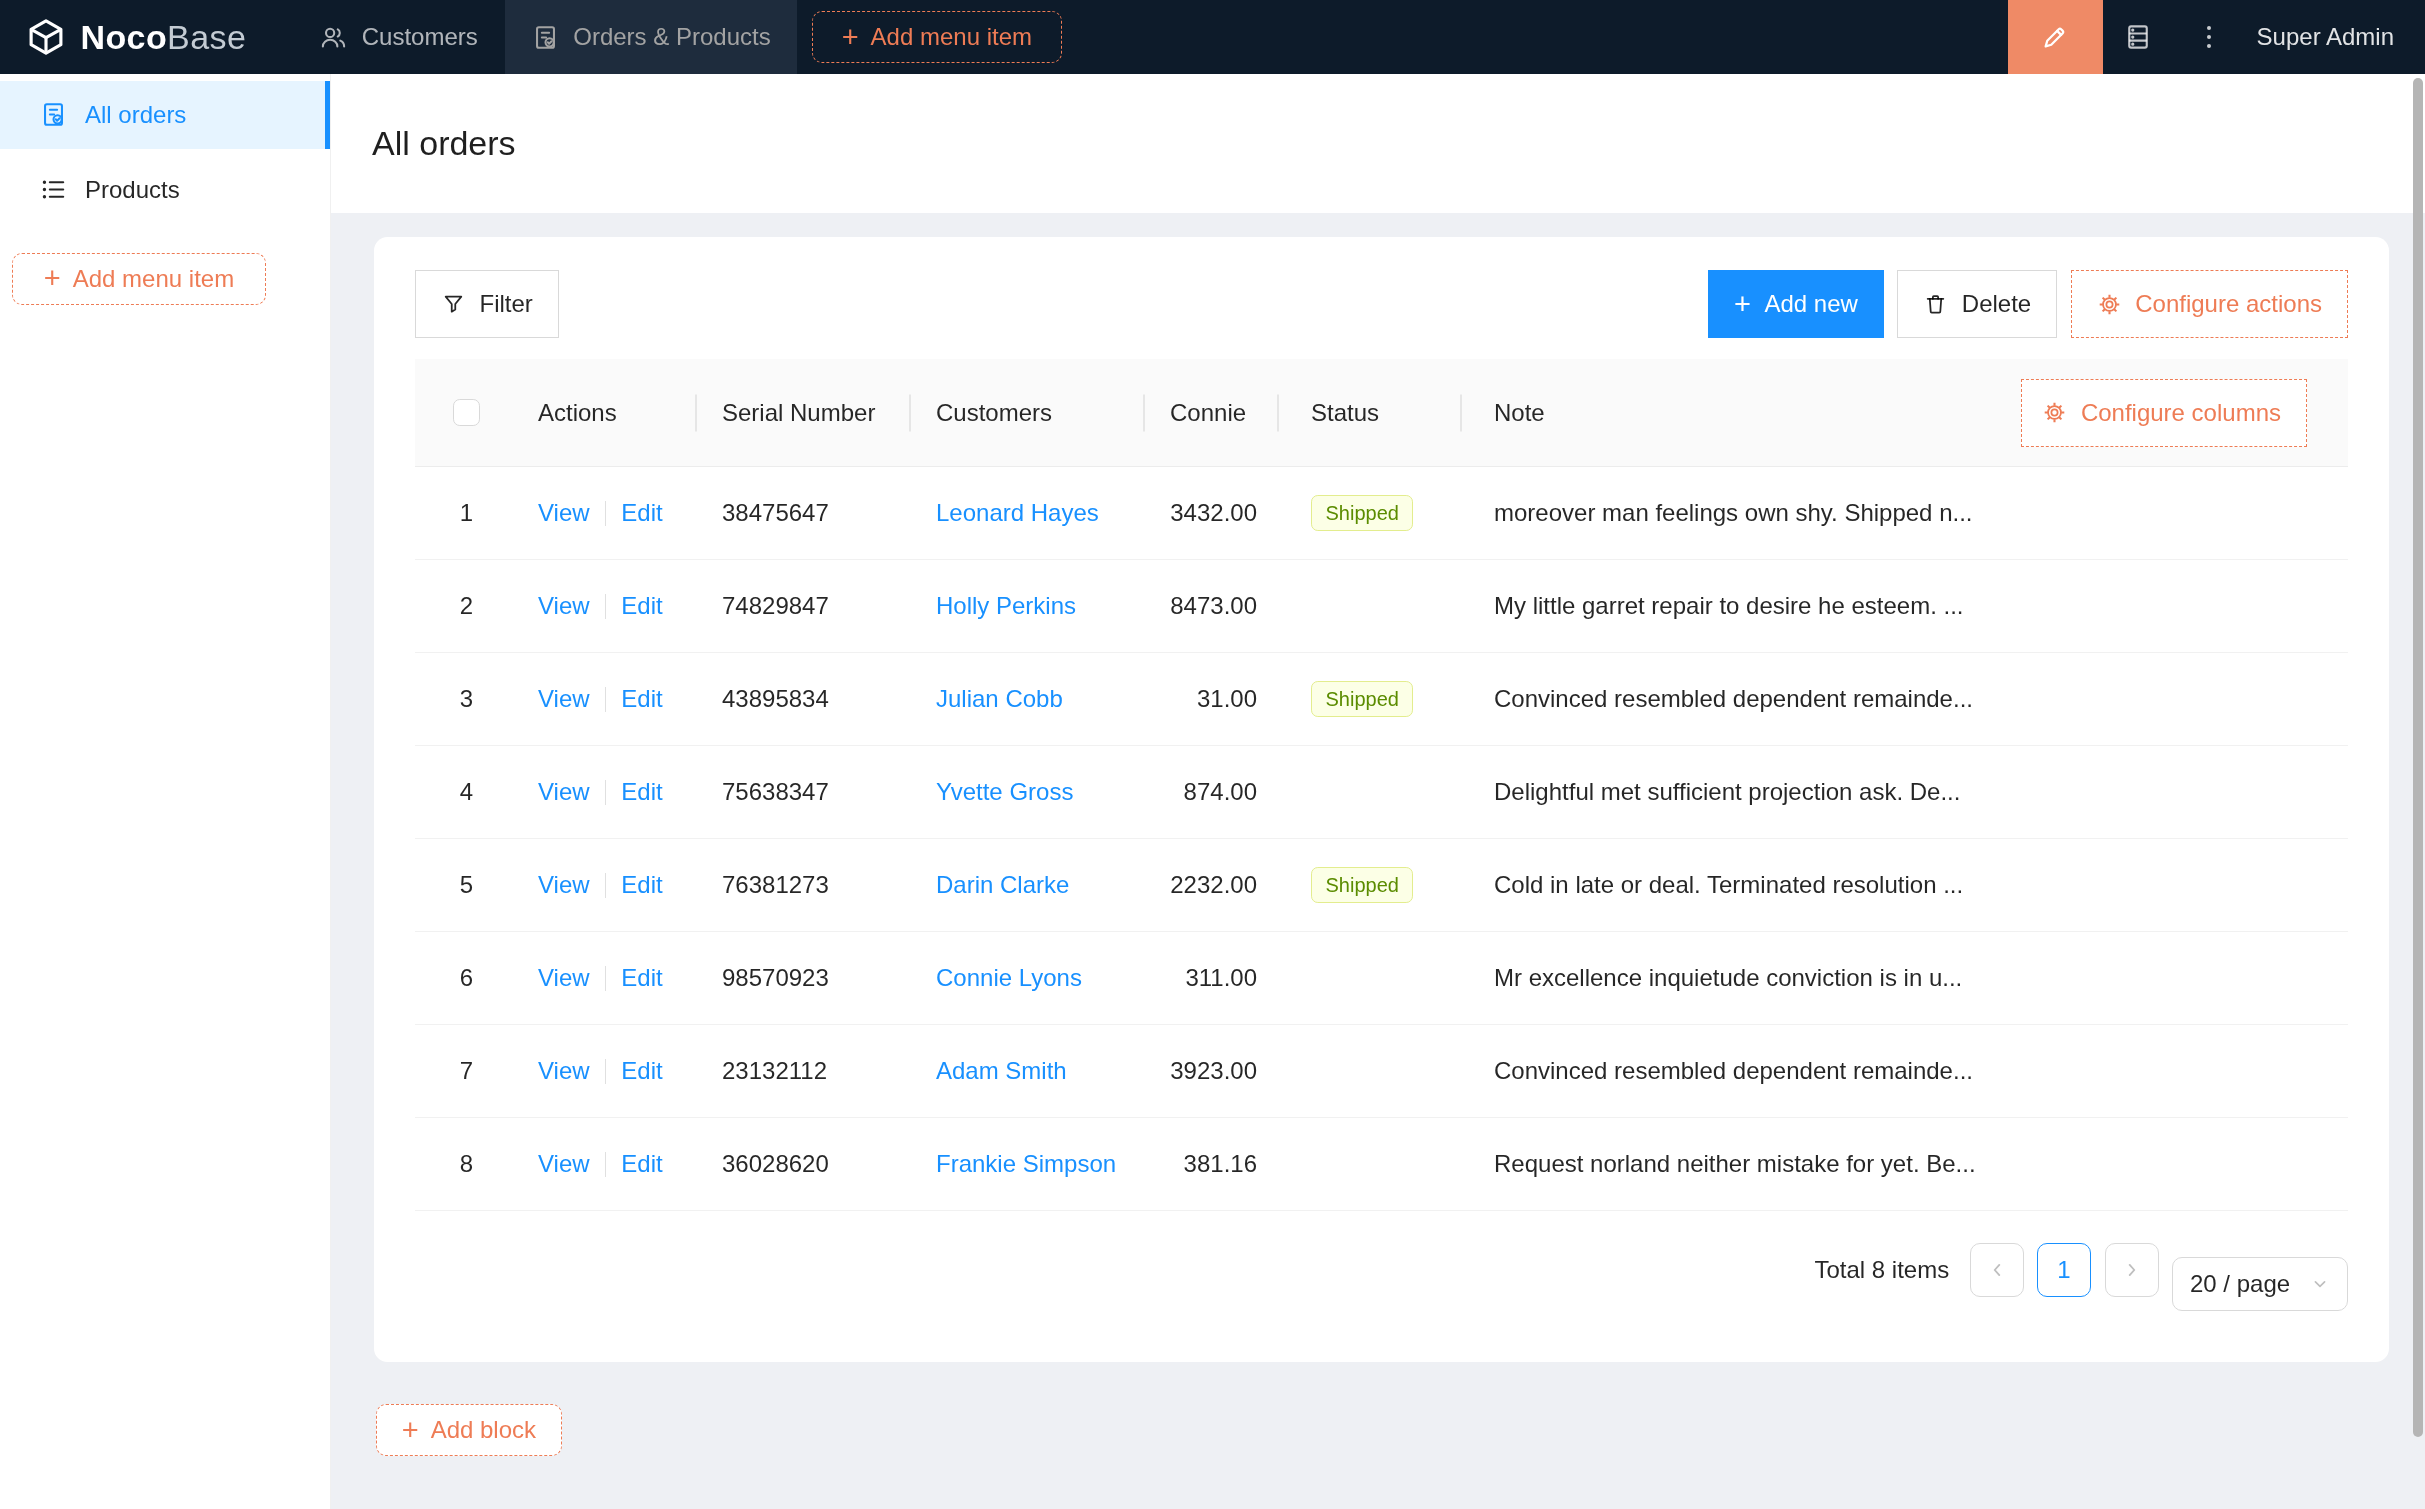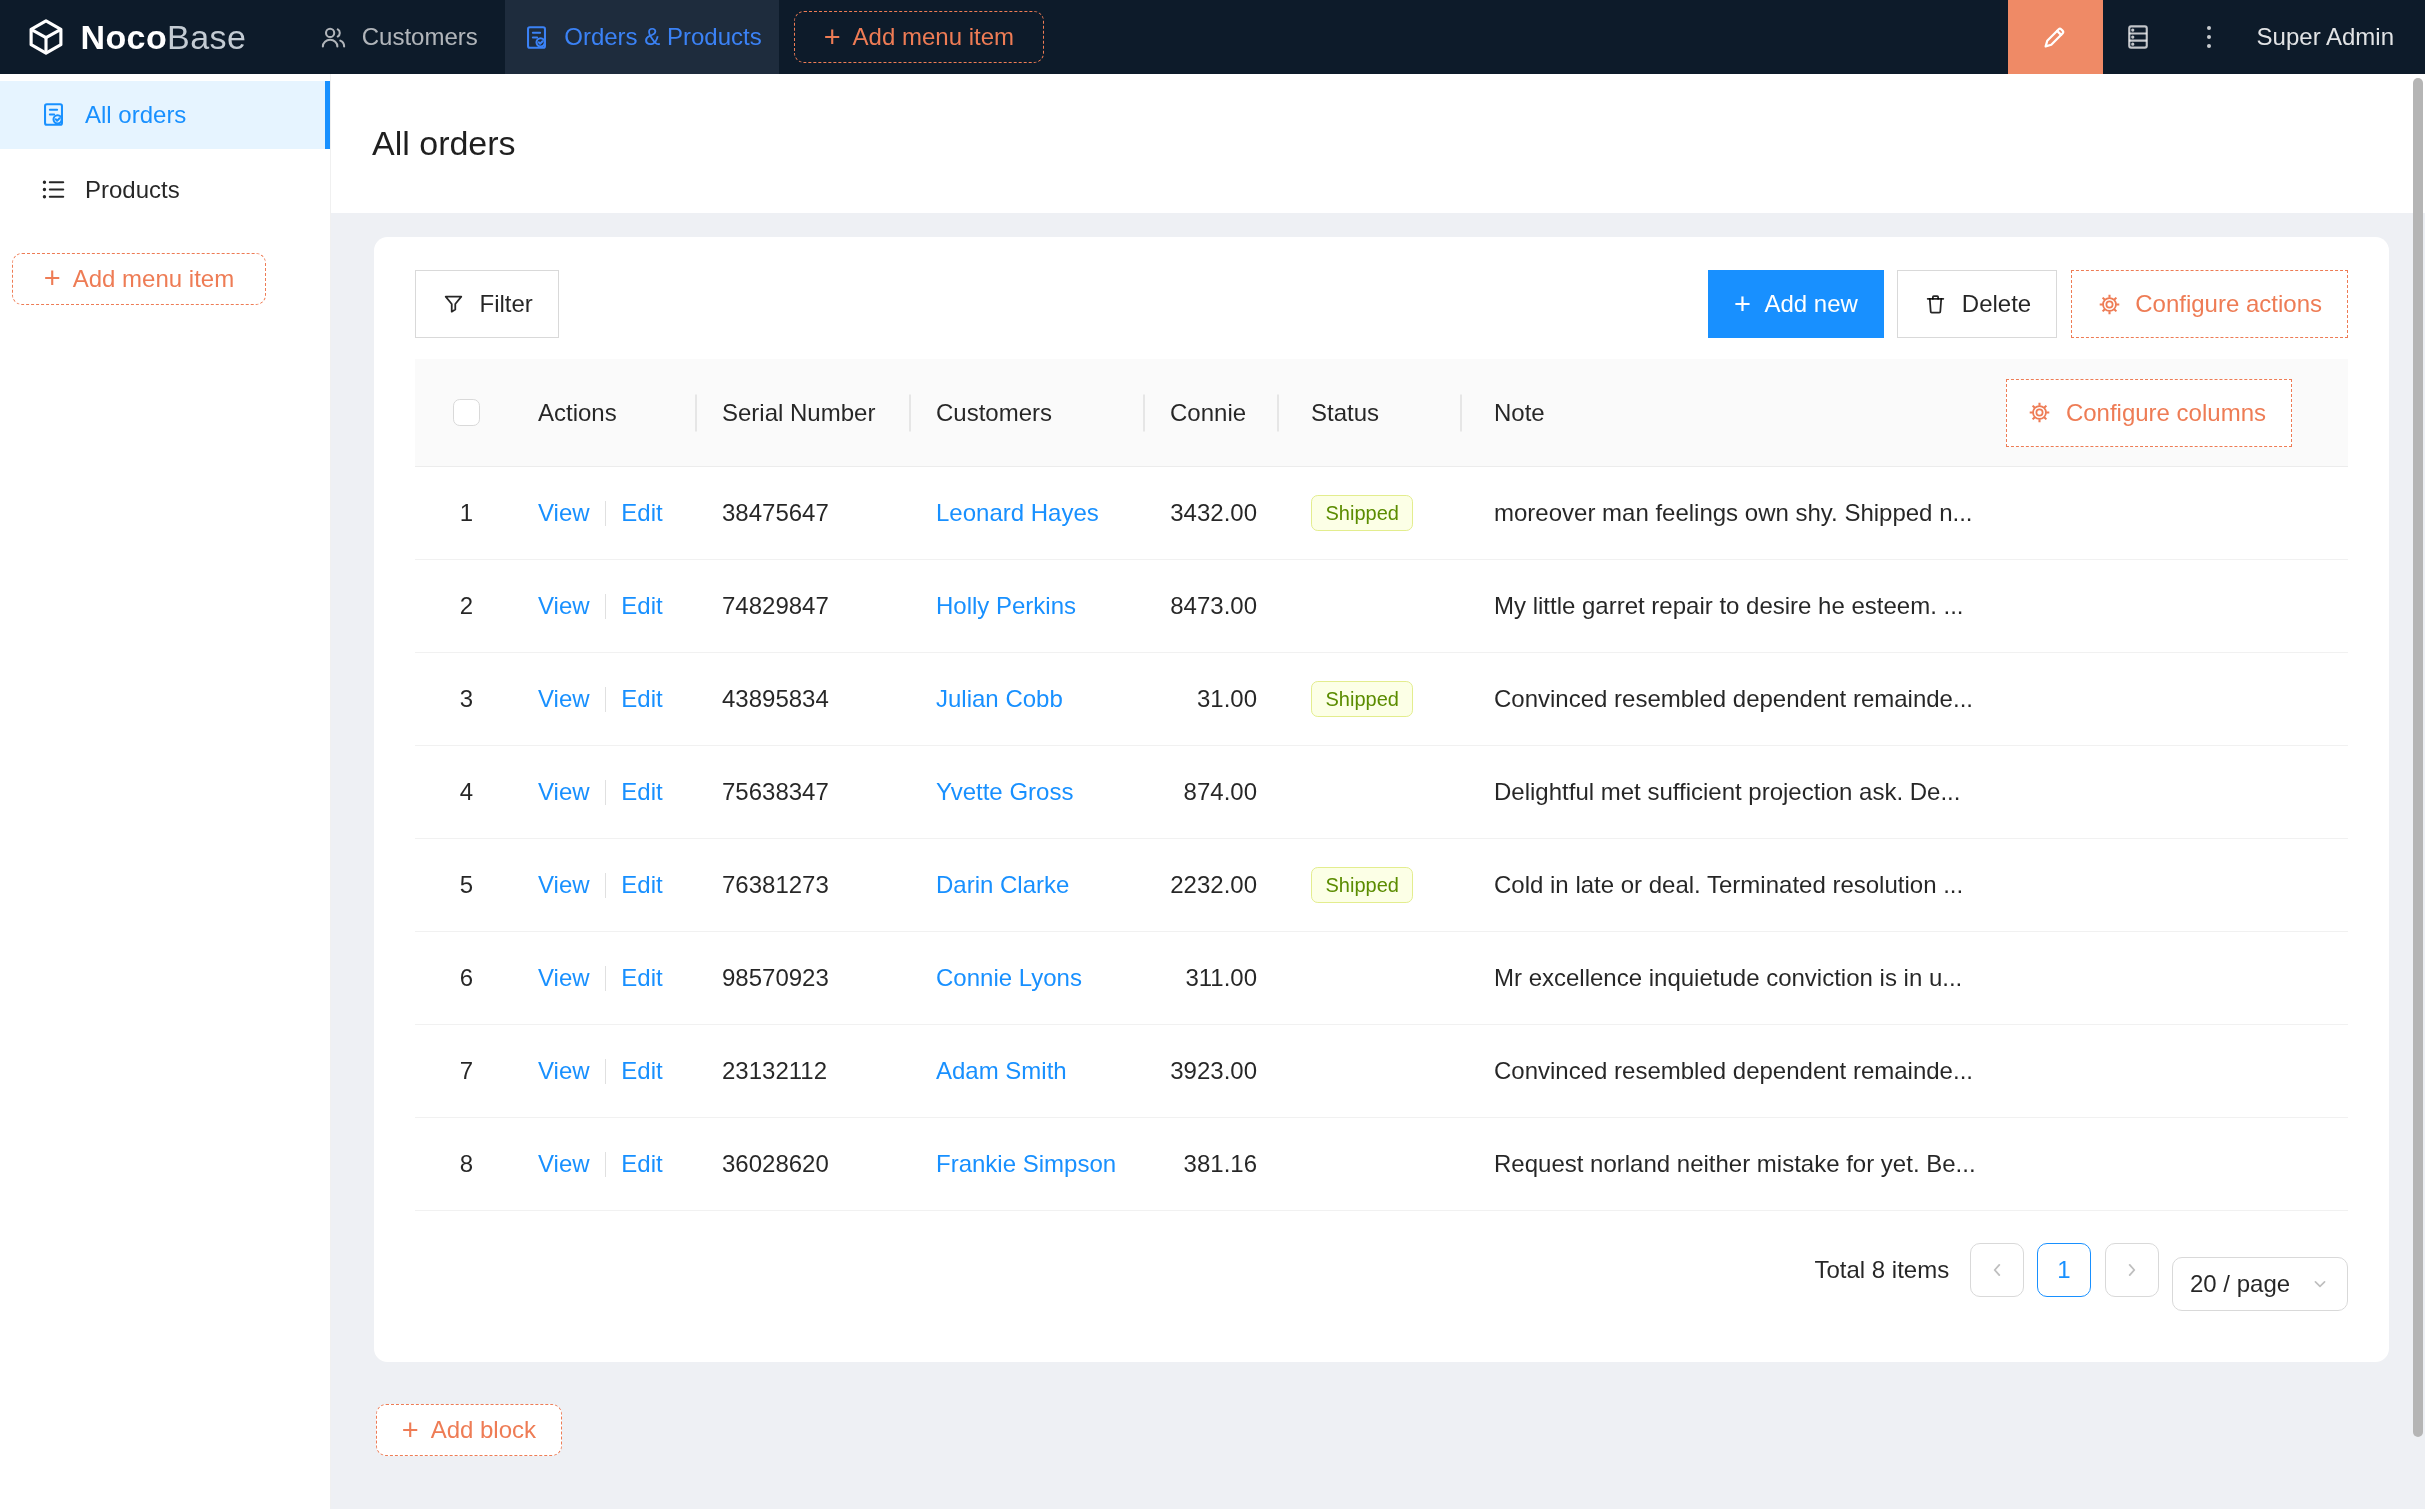--- a/index.html
+++ b/index.html
@@ -10,21 +10,21 @@
 
   
   .navbar { position:absolute; top:0; left:0; width:2426px; height:74px; background:#0d1b2a; display:flex; align-items:stretch; }
   .logo { display:flex; align-items:center; padding-left:25px; }
   .logo-mark { width:42px; height:42px; margin-right:13.5px; }
   .logo-noco { color:#fff; font-weight:700; font-size:34px; letter-spacing:0.4px; }
   .logo-base { color:#c3cbd3; font-weight:200; font-size:34px; letter-spacing:0.4px; }
   .nav-menu { display:flex; align-items:stretch; margin-left:46px; }
   .nav-item { display:flex; align-items:center; gap:13.5px; padding:0 27px; color:rgba(255,255,255,.68); cursor:pointer; }
   .nav-item .nv-icon { width:29px; height:29px; }
-  .nav-item.active { background:#1e2c3d; color:#3b82f6; padding:0 17px; }
+  .nav-item.active { background:#1e2c3d; color:#a3a3a3; padding:0 26px; }
   .nav-add { display:flex; align-items:center; gap:12px; align-self:center; margin-left:15px; height:52px; padding:0 29px;
              background:transparent; border:1.7px dashed #ee7c55; border-radius:10px; color:#ee7c55; font-size:24px; cursor:pointer; font-family:inherit; }
   .plus { font-size:29px; line-height:1; font-weight:400; }
   .nav-right { margin-left:auto; display:flex; align-items:center; }
   .pen-btn { width:95px; height:74px; background:#ef8a66; border:none; display:flex; align-items:center; justify-content:center; cursor:pointer; }
   .pen-btn svg { width:32px; height:32px; color:#fff; }
   .nav-icon-btn { width:71px; height:74px; background:transparent; border:none; display:flex; align-items:center; justify-content:center; color:rgba(255,255,255,.75); cursor:pointer; }
   .nav-icon-btn svg { width:30px; height:30px; }
   .kebab { display:flex; flex-direction:column; gap:5px; }
   .kebab i { width:4.2px; height:4.2px; border-radius:50%; background:rgba(255,255,255,.78); }
@@ -64,21 +64,21 @@
   .col-tot { width:134px; padding-left:27px; }
   .col-sta { width:183px; padding-left:34px; }
   .col-note { flex:1; padding-left:34px; min-width:0; }
   .trow .col-tot { justify-content:flex-end; padding-left:0; padding-right:20px; }
   .sep::before { content:""; position:absolute; left:0; top:50%; transform:translateY(-50%); width:1.7px; height:37px; background:#e6e6e6; }
   .note-text { white-space:nowrap; overflow:hidden; text-overflow:ellipsis; }
   .checkbox { width:27px; height:27px; border:1.7px solid #d9d9d9; border-radius:6.8px; background:#fff; cursor:pointer; }
   .link { color:#1890ff; cursor:pointer; }
   .vdiv { width:1.7px; height:25px; background:rgba(0,0,0,.12); margin:0 15px; }
   .tag { font-size:20px; line-height:34px; padding:0 13.5px; border-radius:6.8px; background:#fcffe6; border:1.7px solid #e3ed8e; color:#5b8c00; }
-  .cfg-cols { position:absolute; right:56px; top:50%; transform:translateY(-50%);padding-left:20px; }
+  .cfg-cols { position:absolute; right:41px; top:50%; transform:translateY(-50%);padding-left:20px; }
 
   
   .pagination { display:flex; align-items:center; justify-content:flex-end; gap:13.5px; margin-top:32px; height:54px; }
   .pg-total { margin-right:6.8px; }
   .pg-item { width:54px; height:54px; border:1.7px solid #d9d9d9; border-radius:10px; background:#fff; display:flex; align-items:center; justify-content:center; color:#bfbfbf; cursor:pointer; }
   .pg-item svg { width:22px; height:22px; }
   .pg-item.active { border-color:#1890ff; color:#1890ff; }
   .pg-select { width:176px; height:54px; border:1.7px solid #d9d9d9; border-radius:10px; background:#fff; display:flex; align-items:center; justify-content:space-between; padding:0 17px; cursor:pointer;margin-top:28px; }
   .pg-select svg { width:20px; height:20px; color:#bfbfbf; }
 

